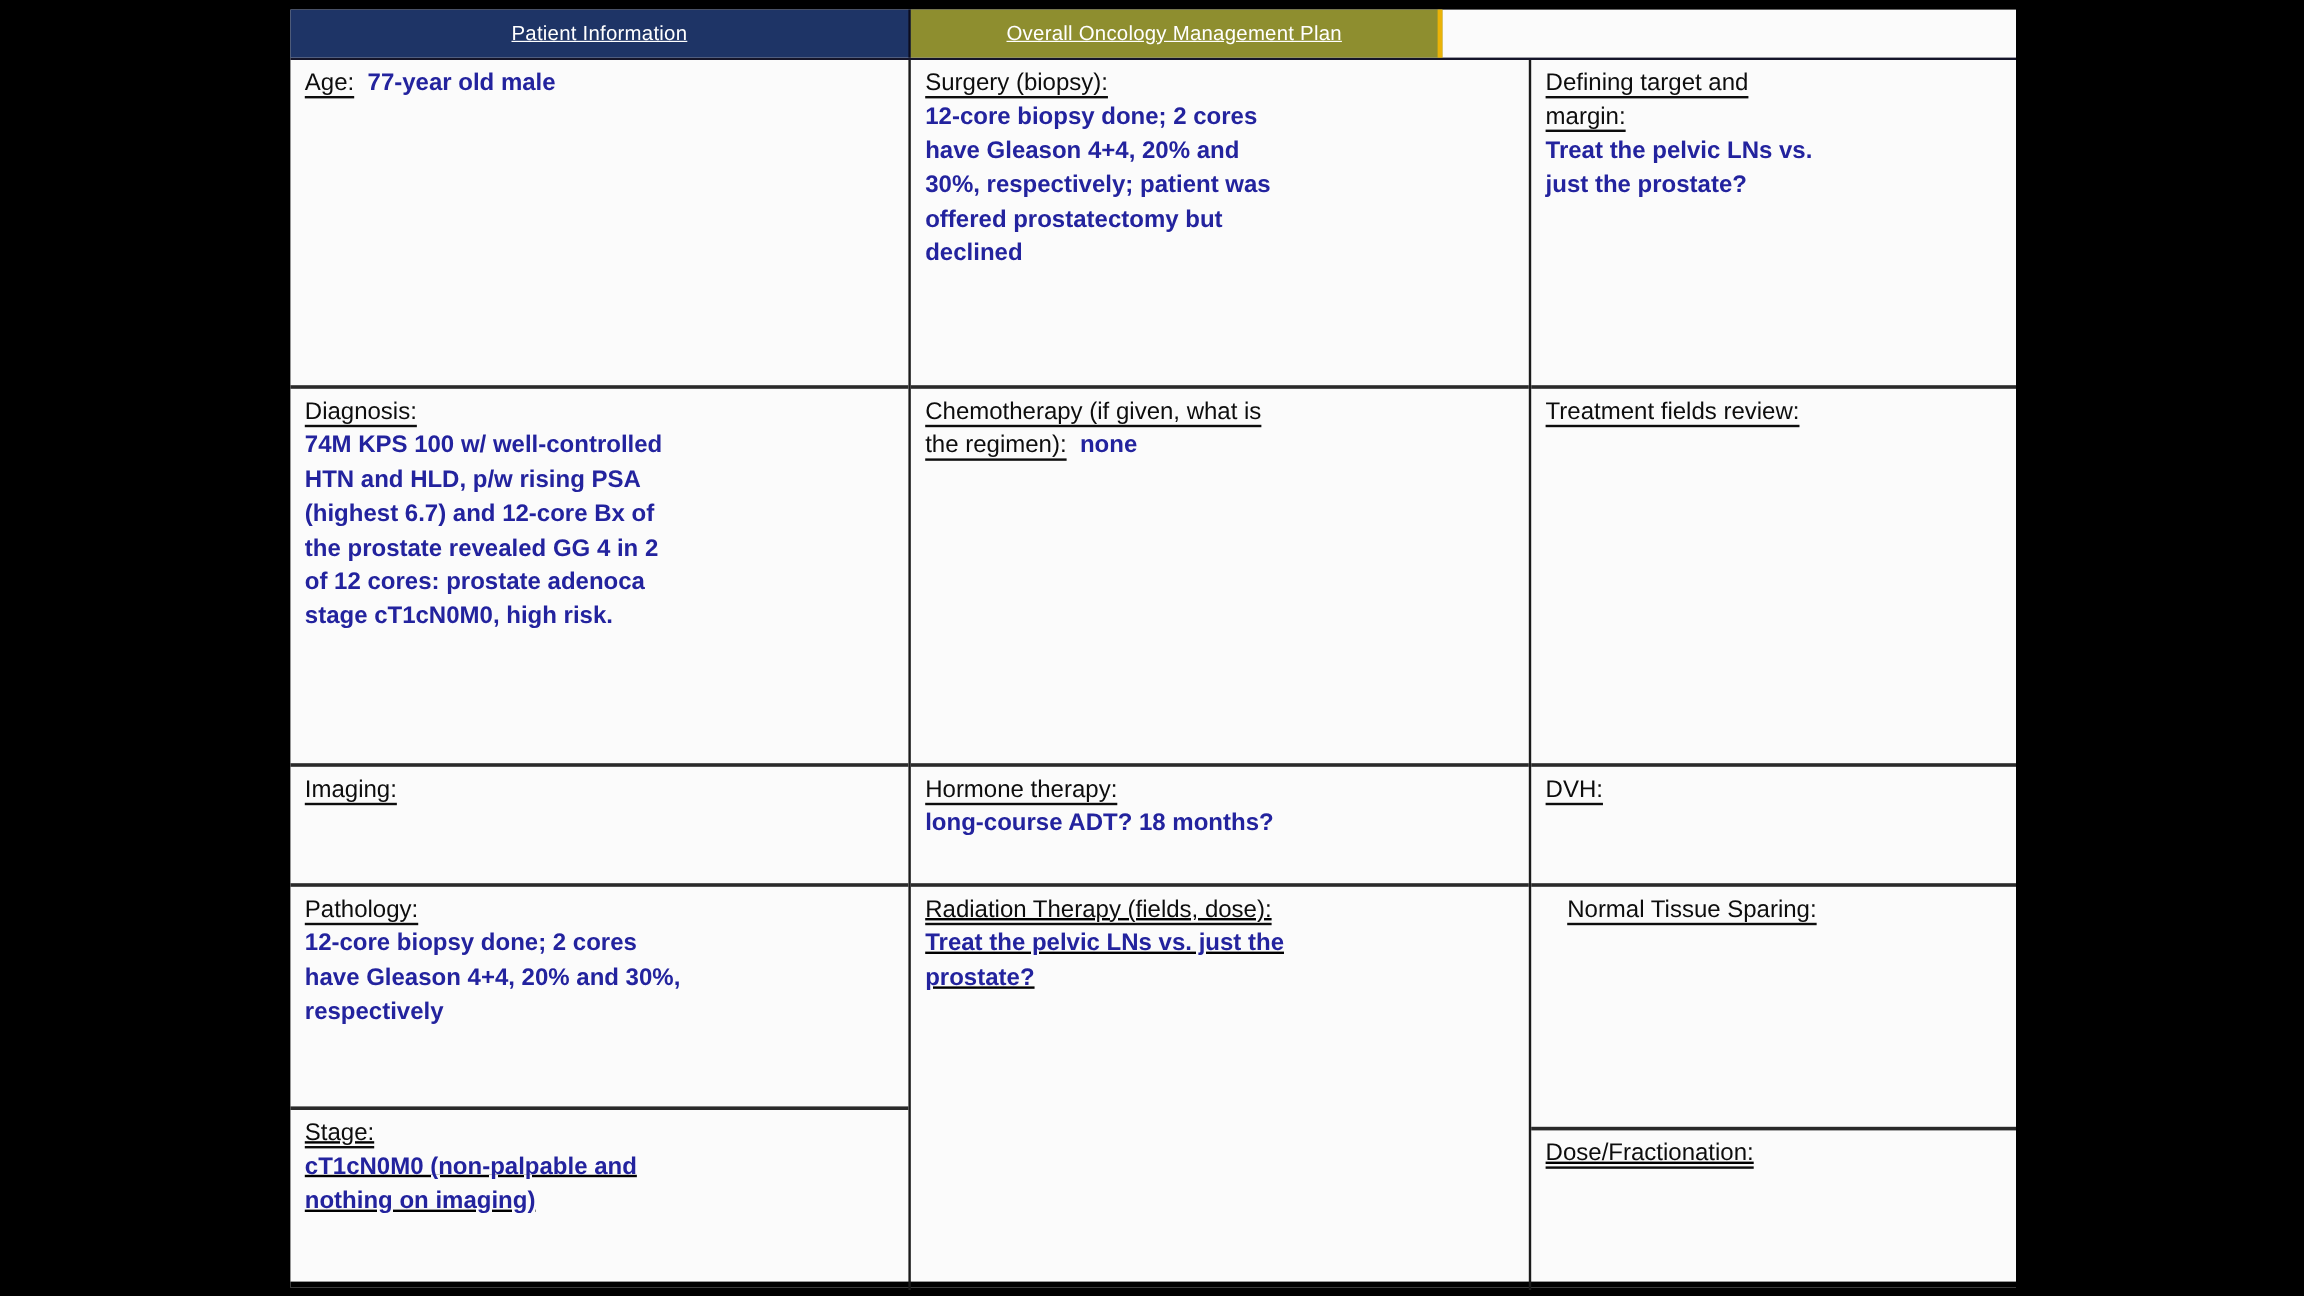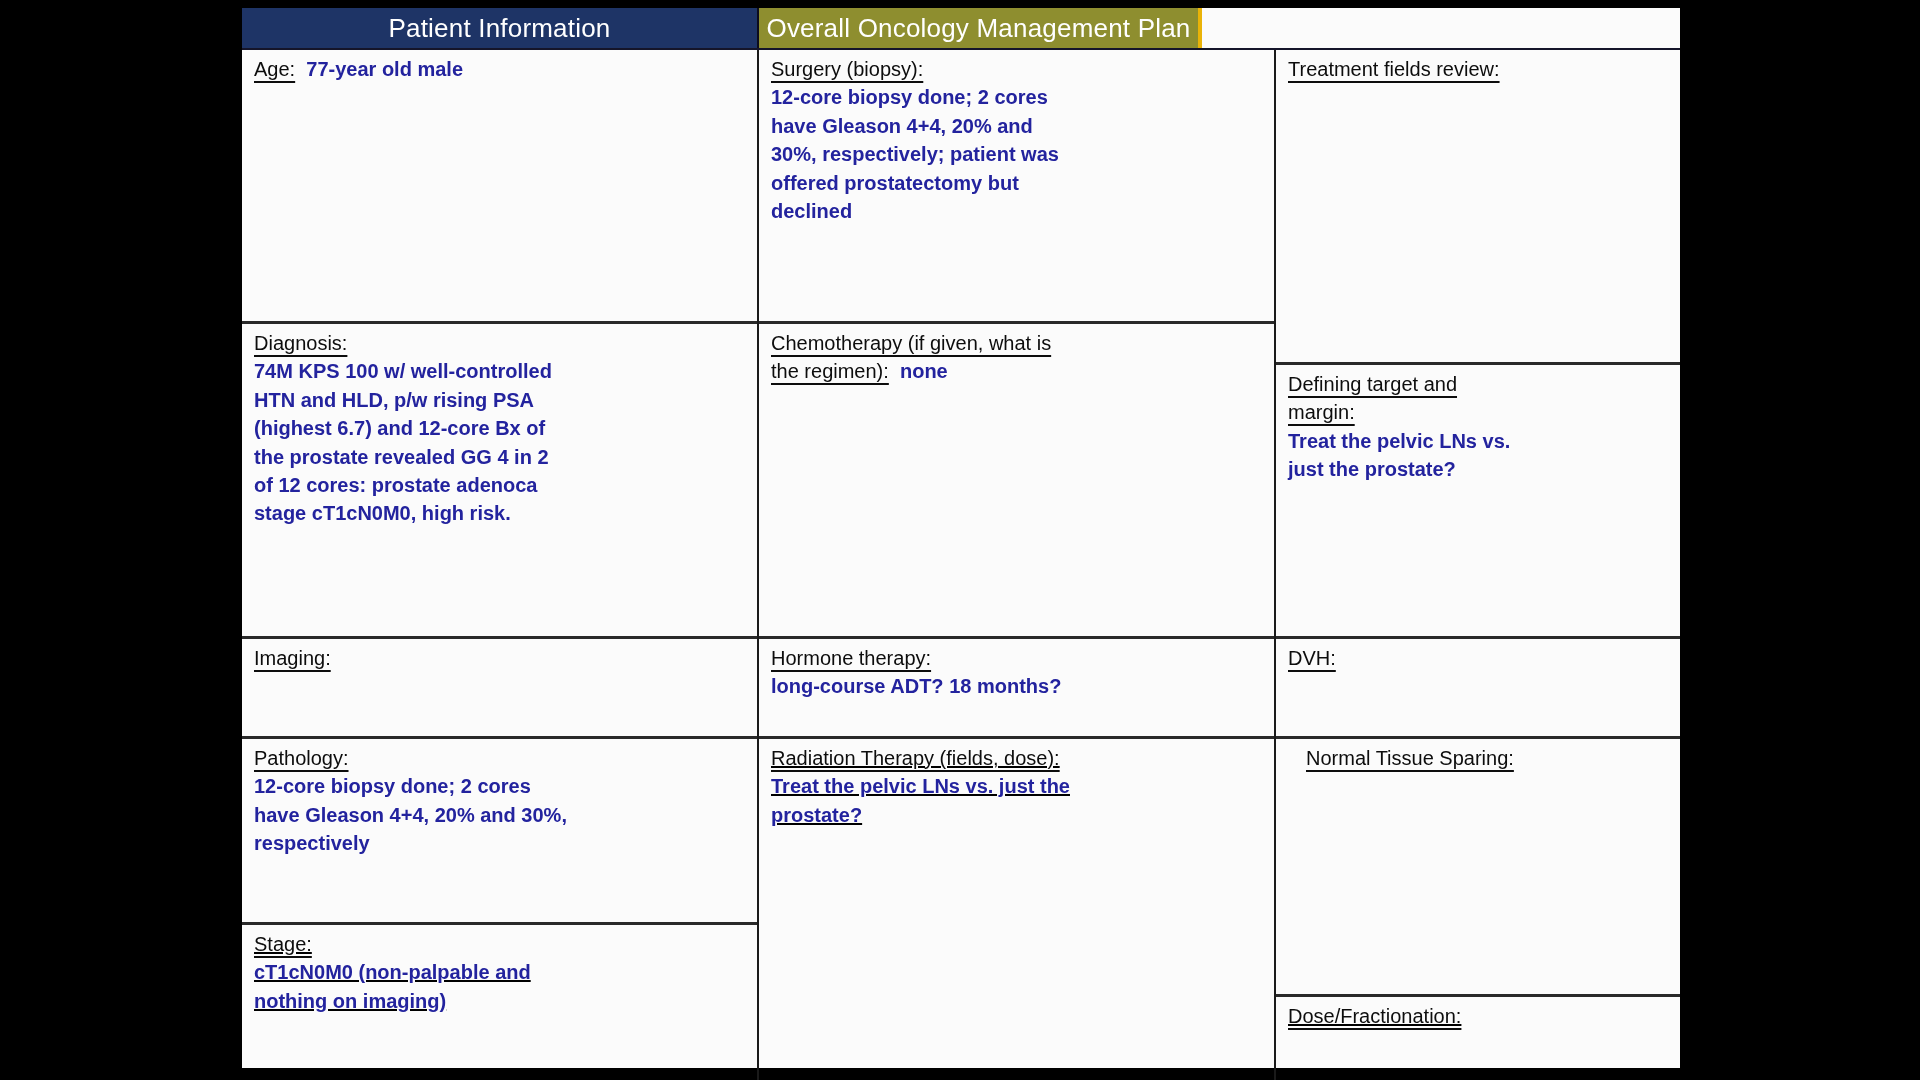--- a/index.html
+++ b/index.html
@@ -24,23 +24,24 @@
     display: flex;
     height: 40px;
     flex: 0 0 40px;
     border-bottom: 2px solid #15152a;
   }
   .hcell {
     display: flex;
     align-items: center;
     justify-content: center;
     color: var(--header-text, #fff);
-    font-size: 26px;
+    font-size: 17px;
     letter-spacing: 0.2px;
     box-sizing: border-box;
+    text-decoration: underline;
   }
   .hcell.c0 { width: 517px; border-right: 2px solid #0c0c1e; }
   .hcell.c1 { width: 443px; border-right: 4px solid #eab308; }
   .hcell.c2 { flex: 1; }
   .body-row { display: flex; flex: 1; }
   .col { box-sizing: border-box; display: flex; flex-direction: column; }
   .col-0 { width: 517px; border-right: 2px solid #1a1a1a; }
   .col-1 { width: 517px; border-right: 2px solid #1a1a1a; }
   .col-2 { flex: 1; }
   .cell {
@@ -101,24 +102,24 @@
 declined</span></div>
           <div class="cell" style="height: 315px;"><span class="heading">Chemotherapy (if given, what is
 the regimen):</span> &nbsp;<span class="value">none</span></div>
           <div class="cell" style="height: 100px;"><span class="heading">Hormone therapy:</span>
 <span class="value">long-course ADT? 18 months?</span></div>
           <div class="cell" style="height: 336px;"><span class="heading">Radiation Therapy (fields, dose):</span>
 <span class="value">Treat the pelvic LNs vs. just the
 prostate?</span></div>
         </div>
         <div class="col col-2">
-          <div class="cell" style="height: 315px;"><span class="heading">Treatment fields review:</span></div>
           <div class="cell" style="height: 274px;"><span class="heading">Defining target and
 margin:</span>
 <span class="value">Treat the pelvic LNs vs.
 just the prostate?</span></div>
+          <div class="cell" style="height: 315px;"><span class="heading">Treatment fields review:</span></div>
           <div class="cell" style="height: 100px;"><span class="heading">DVH:</span></div>
-          <div class="cell" style="height: 258px; padding-left: 30px;"><span class="heading">Normal Tissue Sparing:</span></div>
+          <div class="cell" style="height: 203px; padding-left: 30px;"><span class="heading">Normal Tissue Sparing:</span></div>
           <div class="cell" style="height: 133px;"><span class="heading">Dose/Fractionation:</span></div>
         </div>
       </div>
   </div>
 </div>
 
 </body></html>

